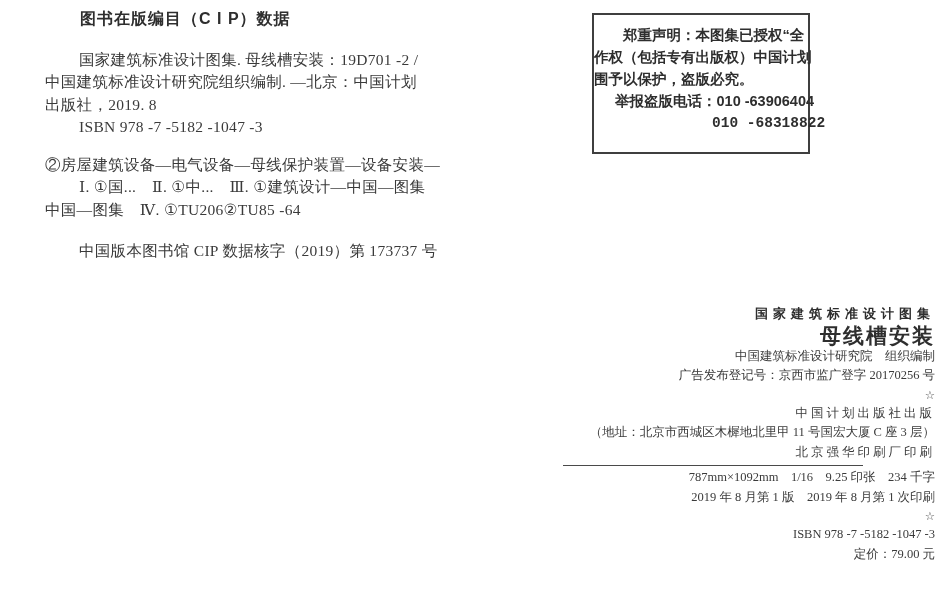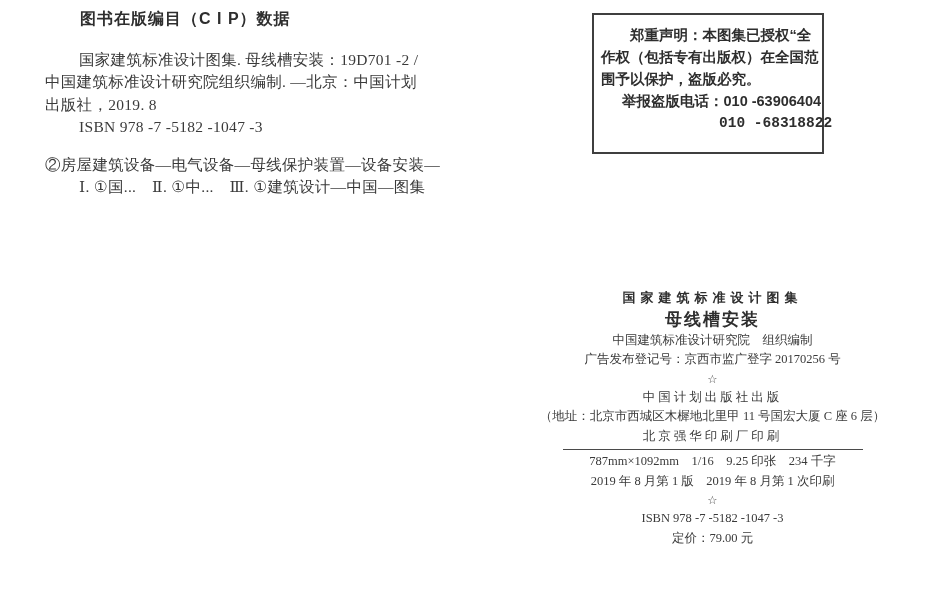--- a/index.html
+++ b/index.html
@@ -46,54 +46,54 @@
   .indent { text-indent: 34px; }
 
   
   .notice-box {
     position: absolute;
     left: 592px;
     top: 13px;
     width: 214px;
     height: 119px;
     border: 2px solid var(--box_border, #3f3f3f);
-    padding: 9px 7px;
+    padding: 9px 0;
     font-family: "Liberation Sans", "DejaVu Sans", sans-serif;
     font-weight: 700;
     font-size: 14.5px;
     line-height: 22px;
     color: var(--ink-bold, #2e2e2e);
   }
   .nline { white-space: pre; }
   .indent2 { text-indent: 29px; }
   .hotline { text-indent: 21px; }
   .phone2 { margin-left: 118px; font-family: Liberation Mono, monospace; }
 
   
   .colophon {
     position: absolute;
     left: 490px;
-    top: 288px;
+    top: 304px;
     width: 445px;
-    text-align: center;
+    text-align: right;
     font-size: 12.5px;
     line-height: 19.5px;
   }
   .row { white-space: pre; }
   .series {
     font-family: "Liberation Sans", "DejaVu Sans", sans-serif;
     font-weight: 700;
     font-size: 13px;
     letter-spacing: 5px;
     color: var(--ink-bold, #2e2e2e);
   }
   .booktitle {
     font-family: "Liberation Sans", "DejaVu Sans", sans-serif;
     font-weight: 700;
-    font-size: 17px;
+    font-size: 21px;
     line-height: 23px;
     letter-spacing: 2px;
     color: var(--ink-bold, #2e2e2e);
   }
   .star { font-size: 11.5px; line-height: 18px; }
   .spaced { letter-spacing: 3px; }
   .rule {
     width: 300px;
     height: 0;
     border: 0;
@@ -112,40 +112,42 @@
     <div class="cip-entry">
       <div class="line indent">国家建筑标准设计图集. 母线槽安装：19D701 -2 /</div>
       <div class="line">中国建筑标准设计研究院组织编制. —北京：中国计划</div>
       <div class="line">出版社，2019. 8</div>
       <div class="line indent">ISBN 978 -7 -5182 -1047 -3</div>
     </div>
 
     <div class="cip-class">
       <div class="line">②房屋建筑设备—电气设备—母线保护装置—设备安装—</div>
       <div class="line indent">Ⅰ. ①国...　Ⅱ. ①中...　Ⅲ. ①建筑设计—中国—图集</div>
+      <div class="line">中国—图集　Ⅳ. ①TU206②TU85 -64</div>
     </div>
 
+    <div class="line indent cip-record">中国版本图书馆 CIP 数据核字（2019）第 173737 号</div>
   </section>
 
   <aside class="notice-box">
     <div class="nline indent2">郑重声明：本图集已授权“全</div>
-    <div class="nline">作权（包括专有出版权）在全国范</div>
+    <div class="nline">作权（包括专有出版权）中国计划</div>
     <div class="nline">围予以保护，盗版必究。</div>
     <div class="nline hotline">举报盗版电话：010 -63906404</div>
     <div class="nline phone2">010 -68318822</div>
   </aside>
 
   <section class="colophon">
     <div class="row series">国家建筑标准设计图集</div>
     <div class="row booktitle">母线槽安装</div>
     <div class="row">中国建筑标准设计研究院　组织编制</div>
     <div class="row">广告发布登记号：京西市监广登字 20170256 号</div>
     <div class="row star">☆</div>
     <div class="row spaced">中国计划出版社出版</div>
-    <div class="row">（地址：北京市西城区木樨地北里甲 11 号国宏大厦 C 座 6 层）</div>
+    <div class="row">（地址：北京市西城区木樨地北里甲 11 号国宏大厦 C 座 3 层）</div>
     <div class="row spaced">北京强华印刷厂印刷</div>
     <div class="rule"></div>
     <div class="row">787mm×1092mm　1/16　9.25 印张　234 千字</div>
     <div class="row">2019 年 8 月第 1 版　2019 年 8 月第 1 次印刷</div>
     <div class="row star">☆</div>
     <div class="row">ISBN 978 -7 -5182 -1047 -3</div>
     <div class="row">定价：79.00 元</div>
   </section>
 
 </div>

